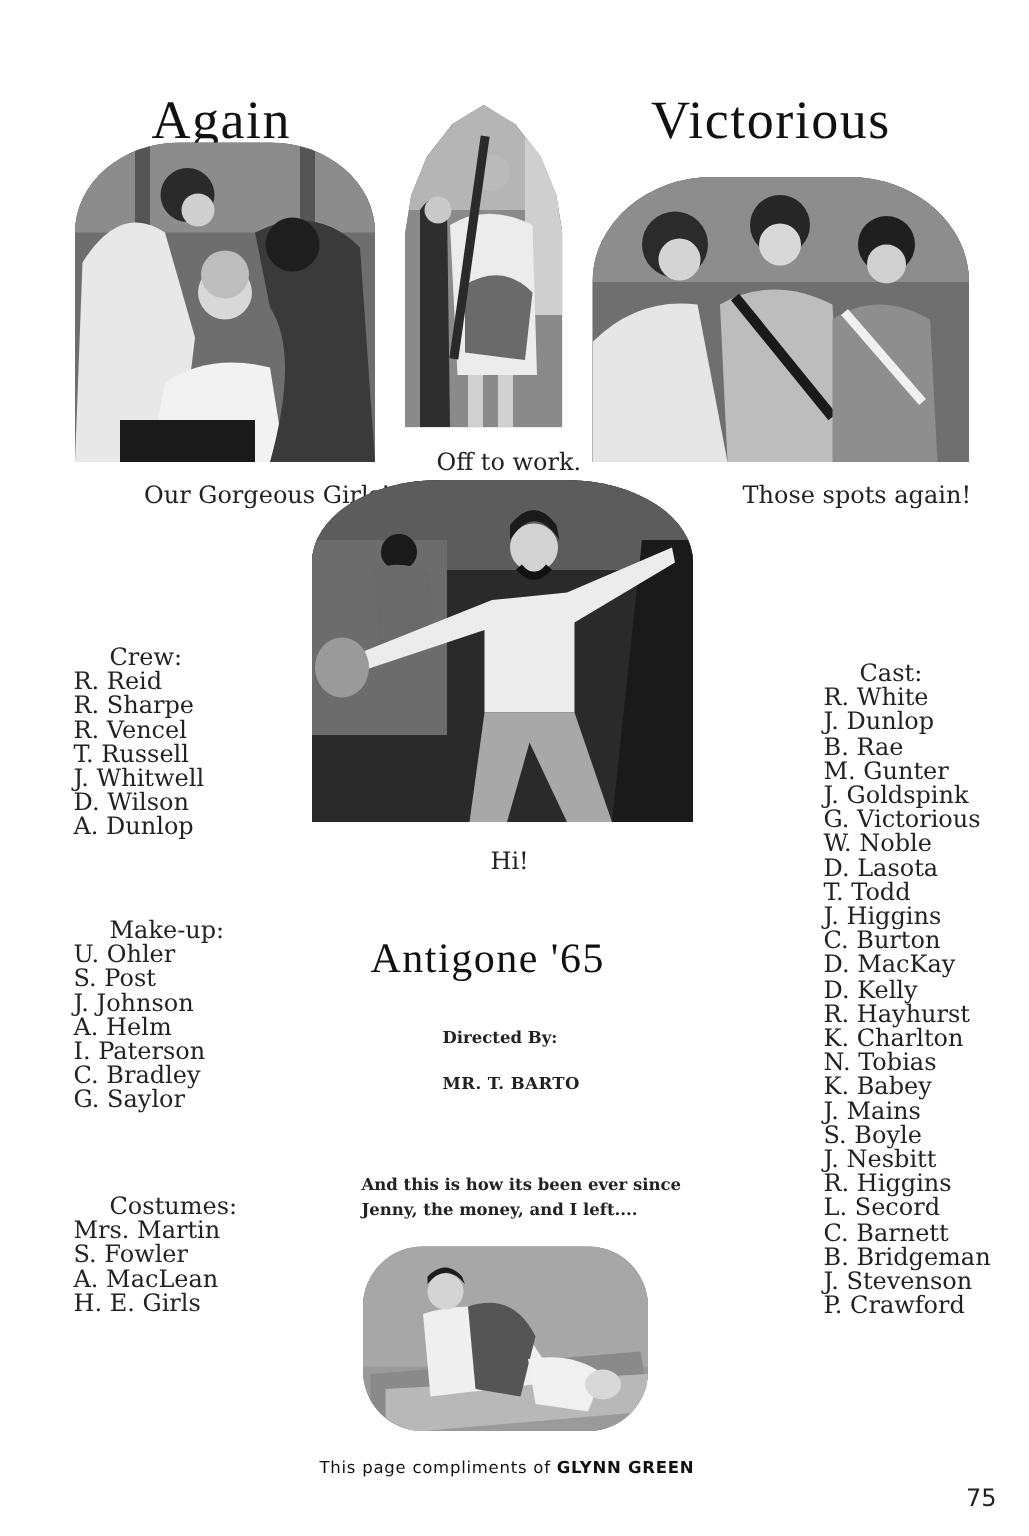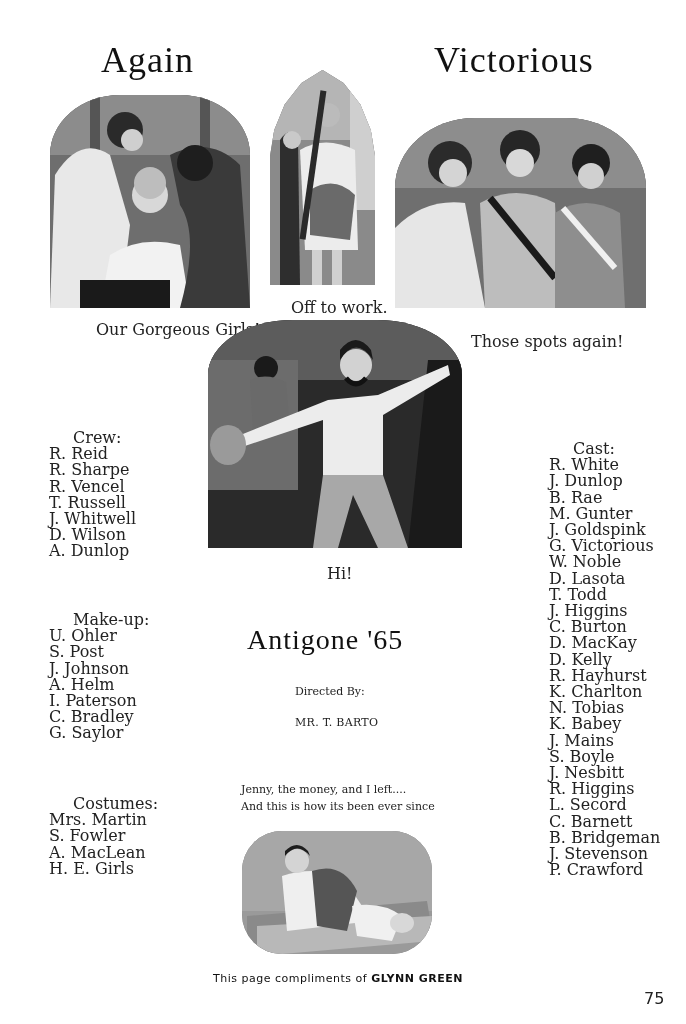--- a/index.html
+++ b/index.html
@@ -3,33 +3,33 @@
 <meta charset="utf-8">
 <style>
   html, body { margin: 0; padding: 0; }
   body {
     width: 686px; height: 1024px; background: #ffffff; position: relative; overflow: hidden;
     font-family: "DejaVu Serif", "Liberation Serif", serif; color: #1a1a1a;
   }
   .abs { position: absolute; }
   .heading {
     font-family: "Liberation Serif", "DejaVu Serif", serif;
-    font-size: 36px; letter-spacing: 1px; color: #111; line-height: 1;
+    font-size: 36px; letter-spacing: 1px; color: #111; line-height: 1; margin-top: 20px;
   }
   .caption { font-size: 16px; color: #222; white-space: nowrap; }
   .list { font-size: 16px; line-height: 16.2px; color: #222; }
   .list .hdr { padding-left: 24px; }
   .list div { white-space: nowrap; }
   .photo { overflow: hidden; background: #777; }
   .photo svg { width: 100%; height: 100%; display: block; }
   .title2 {
     font-family: "Liberation Serif", "DejaVu Serif", serif;
     font-size: 28px; letter-spacing: 1px; color: #111;
   }
-  .small { font-size: 11px; color: #222; }
+  .small { font-size: 11px; color: #222; font-weight: bold; }
   .footer {
     font-family: "DejaVu Sans", "Liberation Sans", sans-serif;
     font-size: 11px; letter-spacing: 0.5px; color: #111;
   }
   .footer b { font-weight: bold; }
   .pagenum { font-family: "DejaVu Sans", sans-serif; font-size: 16px; color: #222; }
 </style>
 </head>
 <body>
 
@@ -82,21 +82,21 @@
     <path d="M85 85 Q120 65 160 85 L165 190 L90 190 Z" fill="#bdbdbd"></path>
     <circle cx="125" cy="32" r="20" fill="#262626"></circle>
     <circle cx="125" cy="45" r="14" fill="#d8d8d8"></circle>
     <path d="M95 80 L160 160" stroke="#1a1a1a" stroke-width="7"></path>
     <path d="M160 95 Q190 75 225 95 L230 190 L160 190 Z" fill="#8e8e8e"></path>
     <circle cx="196" cy="45" r="19" fill="#1f1f1f"></circle>
     <circle cx="196" cy="58" r="13" fill="#d0d0d0"></circle>
     <path d="M168 90 L220 150" stroke="#f0f0f0" stroke-width="6"></path>
   </svg>
 </div>
-<div class="abs caption" style="left:471px; top:320px;margin-top:12px;">Those spots again!</div>
+<div class="abs caption" style="left:495px; top:320px;">Those spots again!</div>
 
 <div class="abs photo" style="left:208px; top:320px; width:254px; height:228px; border-radius:85px 85px 0 0 / 55px 55px 0 0;">
   <svg viewBox="0 0 254 228" preserveAspectRatio="none">
     <rect width="254" height="228" fill="#2a2a2a"></rect>
     <rect x="0" y="0" width="254" height="60" fill="#5c5c5c"></rect>
     <rect x="0" y="40" width="90" height="130" fill="#6c6c6c"></rect>
     <circle cx="58" cy="48" r="12" fill="#1a1a1a"></circle>
     <path d="M42 60 Q58 52 78 62 L82 110 L45 110 Z" fill="#6a6a6a"></path>
     <path d="M220 40 L254 40 L254 228 L200 228 Z" fill="#1a1a1a"></path>
     <path d="M20 120 L120 80 L170 75 L240 45 L242 55 L175 95 L175 155 L115 155 L115 100 L25 130 Z" fill="#ececec"></path>
@@ -167,22 +167,22 @@
   <div>B. Bridgeman</div>
   <div>J. Stevenson</div>
   <div>P. Crawford</div>
 </div>
 
 <div class="abs title2" style="left:247px; top:624px;">Antigone '65</div>
 <div class="abs small" style="left:295px; top:685px;">Directed By:</div>
 <div class="abs small" style="left:295px; top:716px; letter-spacing:0.3px;">MR. T. BARTO</div>
 
 <div class="abs small" style="left:241px; top:781px; line-height:17px;">
+  <div>And this is how its been ever since</div>
   <div>Jenny, the money, and I left....</div>
-  <div>And this is how its been ever since</div>
 </div>
 
 <div class="abs photo" style="left:242px; top:831px; width:190px; height:123px; border-radius:40px;">
   <svg viewBox="0 0 190 123" preserveAspectRatio="none">
     <rect width="190" height="123" fill="#9a9a9a"></rect>
     <rect x="0" y="0" width="190" height="80" fill="#a7a7a7"></rect>
     <path d="M5 85 L185 70 L190 100 L20 123 L5 123 Z" fill="#8a8a8a"></path>
     <path d="M15 95 L190 85 L190 110 L40 123 L15 123 Z" fill="#b8b8b8"></path>
     <path d="M40 45 Q70 35 100 45 L130 90 L45 100 Z" fill="#efefef"></path>
     <path d="M70 40 Q100 30 115 60 L105 100 L75 95 Z" fill="#555"></path>

